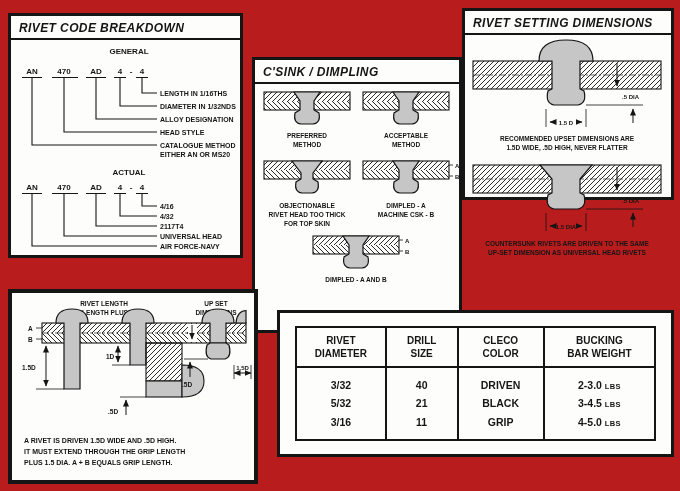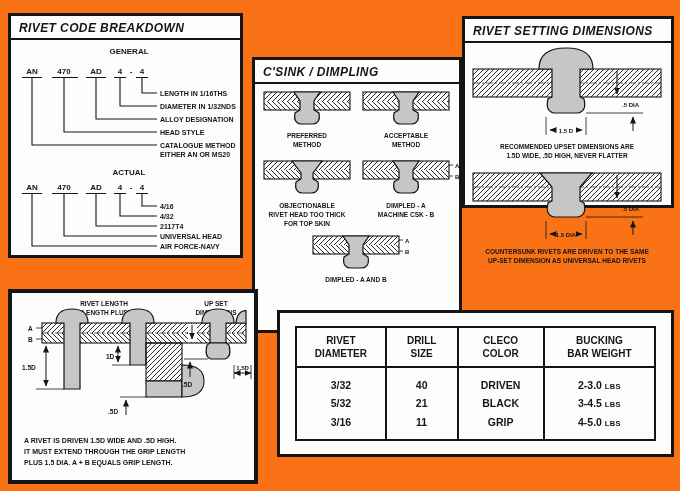--- a/index.html
+++ b/index.html
@@ -1,16 +1,16 @@
 <!DOCTYPE html>
 <html><head>
 <meta charset="utf-8">
 <style>
   html,body{margin:0;padding:0;}
-  #stage{position:relative;width:680px;height:491px;background:#f97316;font-family:"Liberation Sans",sans-serif;color:#151515;overflow:hidden;}
+  #stage{position:relative;width:680px;height:491px;background:#b91c1c;font-family:"Liberation Sans",sans-serif;color:#151515;overflow:hidden;}
   .panel{position:absolute;background:#fdfdfc;border:3px solid #151515;box-sizing:border-box;}
   .ptitle{font-style:italic;font-weight:bold;font-size:12px;letter-spacing:.4px;padding:5px 8px 3px;border-bottom:2px solid #151515;white-space:nowrap;}
   svg{display:block;}
   svg text{font-family:"Liberation Sans",sans-serif;font-weight:bold;fill:#151515;}
   .t8{font-size:8px;} .t7{font-size:7px;} .t65{font-size:6.5px;} .t6{font-size:6px;}
   .ln{stroke:#151515;stroke-width:1.1;fill:none;}
   .ext{stroke:#151515;stroke-width:.8;fill:none;}
   .dl{stroke:#151515;stroke-width:1;fill:none;}
   .sheet-outline{fill:none;stroke:#151515;stroke-width:1.1;}
   .cl{stroke:#3a3a3a;stroke-width:.8;stroke-dasharray:7 2 2 2;fill:none;}
@@ -153,21 +153,21 @@
         <rect x="58" y="152" width="86" height="18" class="sheet-outline"></rect>
         <path class="rv" d="M88,152 L114,152 L108,161 L108,170 L113,173 Q115,183 107,184 L95,184 Q87,183 89,173 L94,170 L94,161 Z"></path>
         <path class="ext" d="M144,156 H148 M144,167 H148"></path>
       </g>
       <text class="t6" x="150" y="159">A</text>
       <text class="t6" x="150" y="170">B</text>
       <text class="t65" x="101" y="198" text-anchor="middle">DIMPLED - A AND B</text>
     </svg>
   </div>
 
-  <div class="panel" style="left:462px;top:8px;width:212px;height:192px;margin-top:8px;">
+  <div class="panel" style="left:462px;top:8px;width:212px;height:192px;">
     <div class="ptitle">RIVET SETTING DIMENSIONS</div>
     <svg width="206" height="226" viewBox="0 0 206 226">
 
       <g>
         <rect x="8" y="26" width="188" height="14" fill="url(#hA)"></rect>
         <rect x="8" y="40" width="188" height="14" fill="url(#hA)"></rect>
         <rect x="8" y="26" width="188" height="28" class="sheet-outline"></rect>
         <path class="cl" d="M8,40 H196"></path>
         <path class="rv" d="M74,26 Q74,5 101,5 Q128,5 128,26 L115,26 L115,54 L119,56 Q122,68 113,70 L89,70 Q80,68 83,56 L87,54 L87,26 Z"></path>
         <line class="dl" x1="152" y1="28" x2="152" y2="51" marker-end="url(#ar)"></line>

